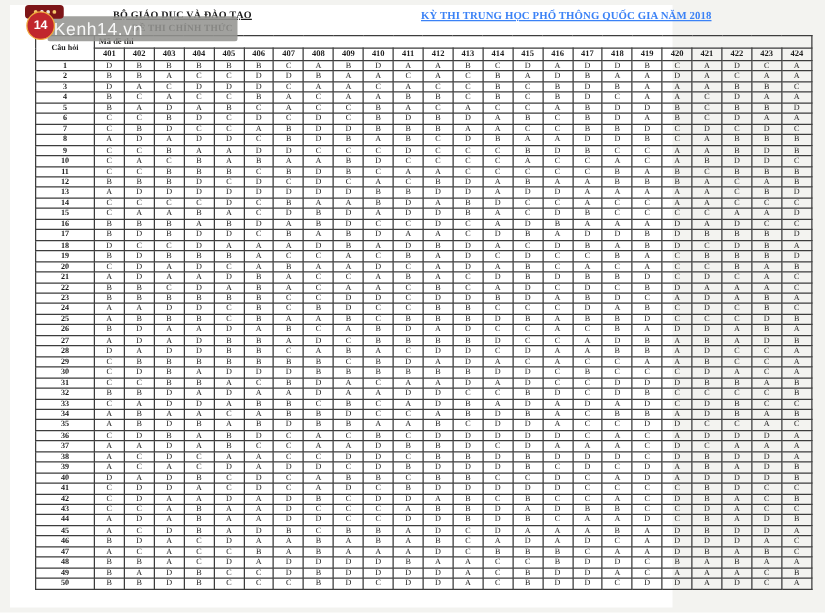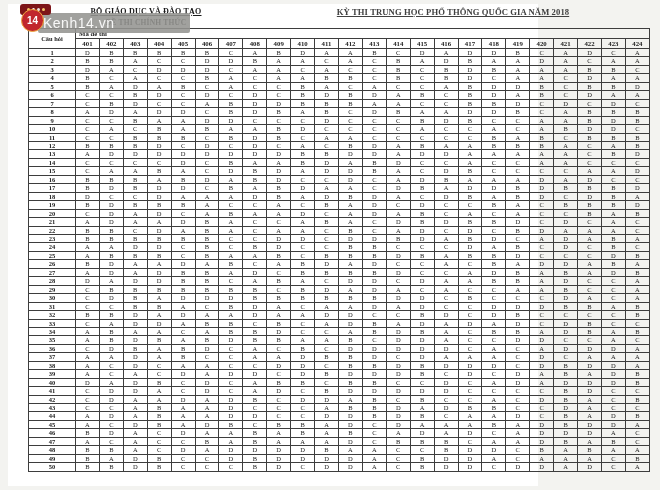--- a/index.html
+++ b/index.html
@@ -2,21 +2,21 @@
 <html><head>
 <meta charset="utf-8">
 <style>
   html,body{margin:0;padding:0;}
   body{width:660px;height:490px;background:#f3f3f0;font-family:"Liberation Serif",serif;position:relative;overflow:hidden;}
   .sheet{position:absolute;top:4px;left:8px;width:530px;height:482px;background:#ffffff;}
   
   .hdr-left{position:absolute;top:3px;left:48px;width:180px;text-align:center;color:#1a1a1a;}
   .hdr-left .l1{font-size:8px;font-weight:bold;text-decoration:underline;letter-spacing:.2px;}
   .hdr-left .l2{font-size:7.5px;font-weight:bold;margin-top:2px;letter-spacing:.2px;}
-  .hdr-right{position:absolute;top:3px;left:290px;width:310px;text-align:center;color:#404040;}
+  .hdr-right{position:absolute;top:3px;left:290px;width:310px;text-align:center;color:#3b82f6;}
   .hdr-right .l1{font-size:8.6px;font-weight:bold;text-decoration:underline;letter-spacing:.1px;}
   .hdr-right .l2{font-size:7.8px;font-weight:bold;margin-top:2px;}
   
   .logo{position:absolute;top:-2px;left:12px;width:34px;height:32px;z-index:6;}
   .logo .bar{position:absolute;top:2px;left:0;width:31px;height:11px;background:#7d1518;border-radius:3px;display:flex;align-items:center;justify-content:center;gap:2px;}
   .logo .bar i{display:block;width:3px;height:3px;border-radius:50%;}
   .logo .d1{background:#f5c76a;} .logo .d2{background:#ffffff;} .logo .d3{background:#e8e6e0;} .logo .d4{background:#f5c76a;}
   .logo .circle{position:absolute;top:7px;left:1px;width:21px;height:21px;background:#c1272d;border:1.5px solid #f0a93c;border-radius:50%;
     display:flex;align-items:center;justify-content:center;color:#fff;font-weight:bold;font-size:10px;font-family:"Liberation Sans",sans-serif;}
   

